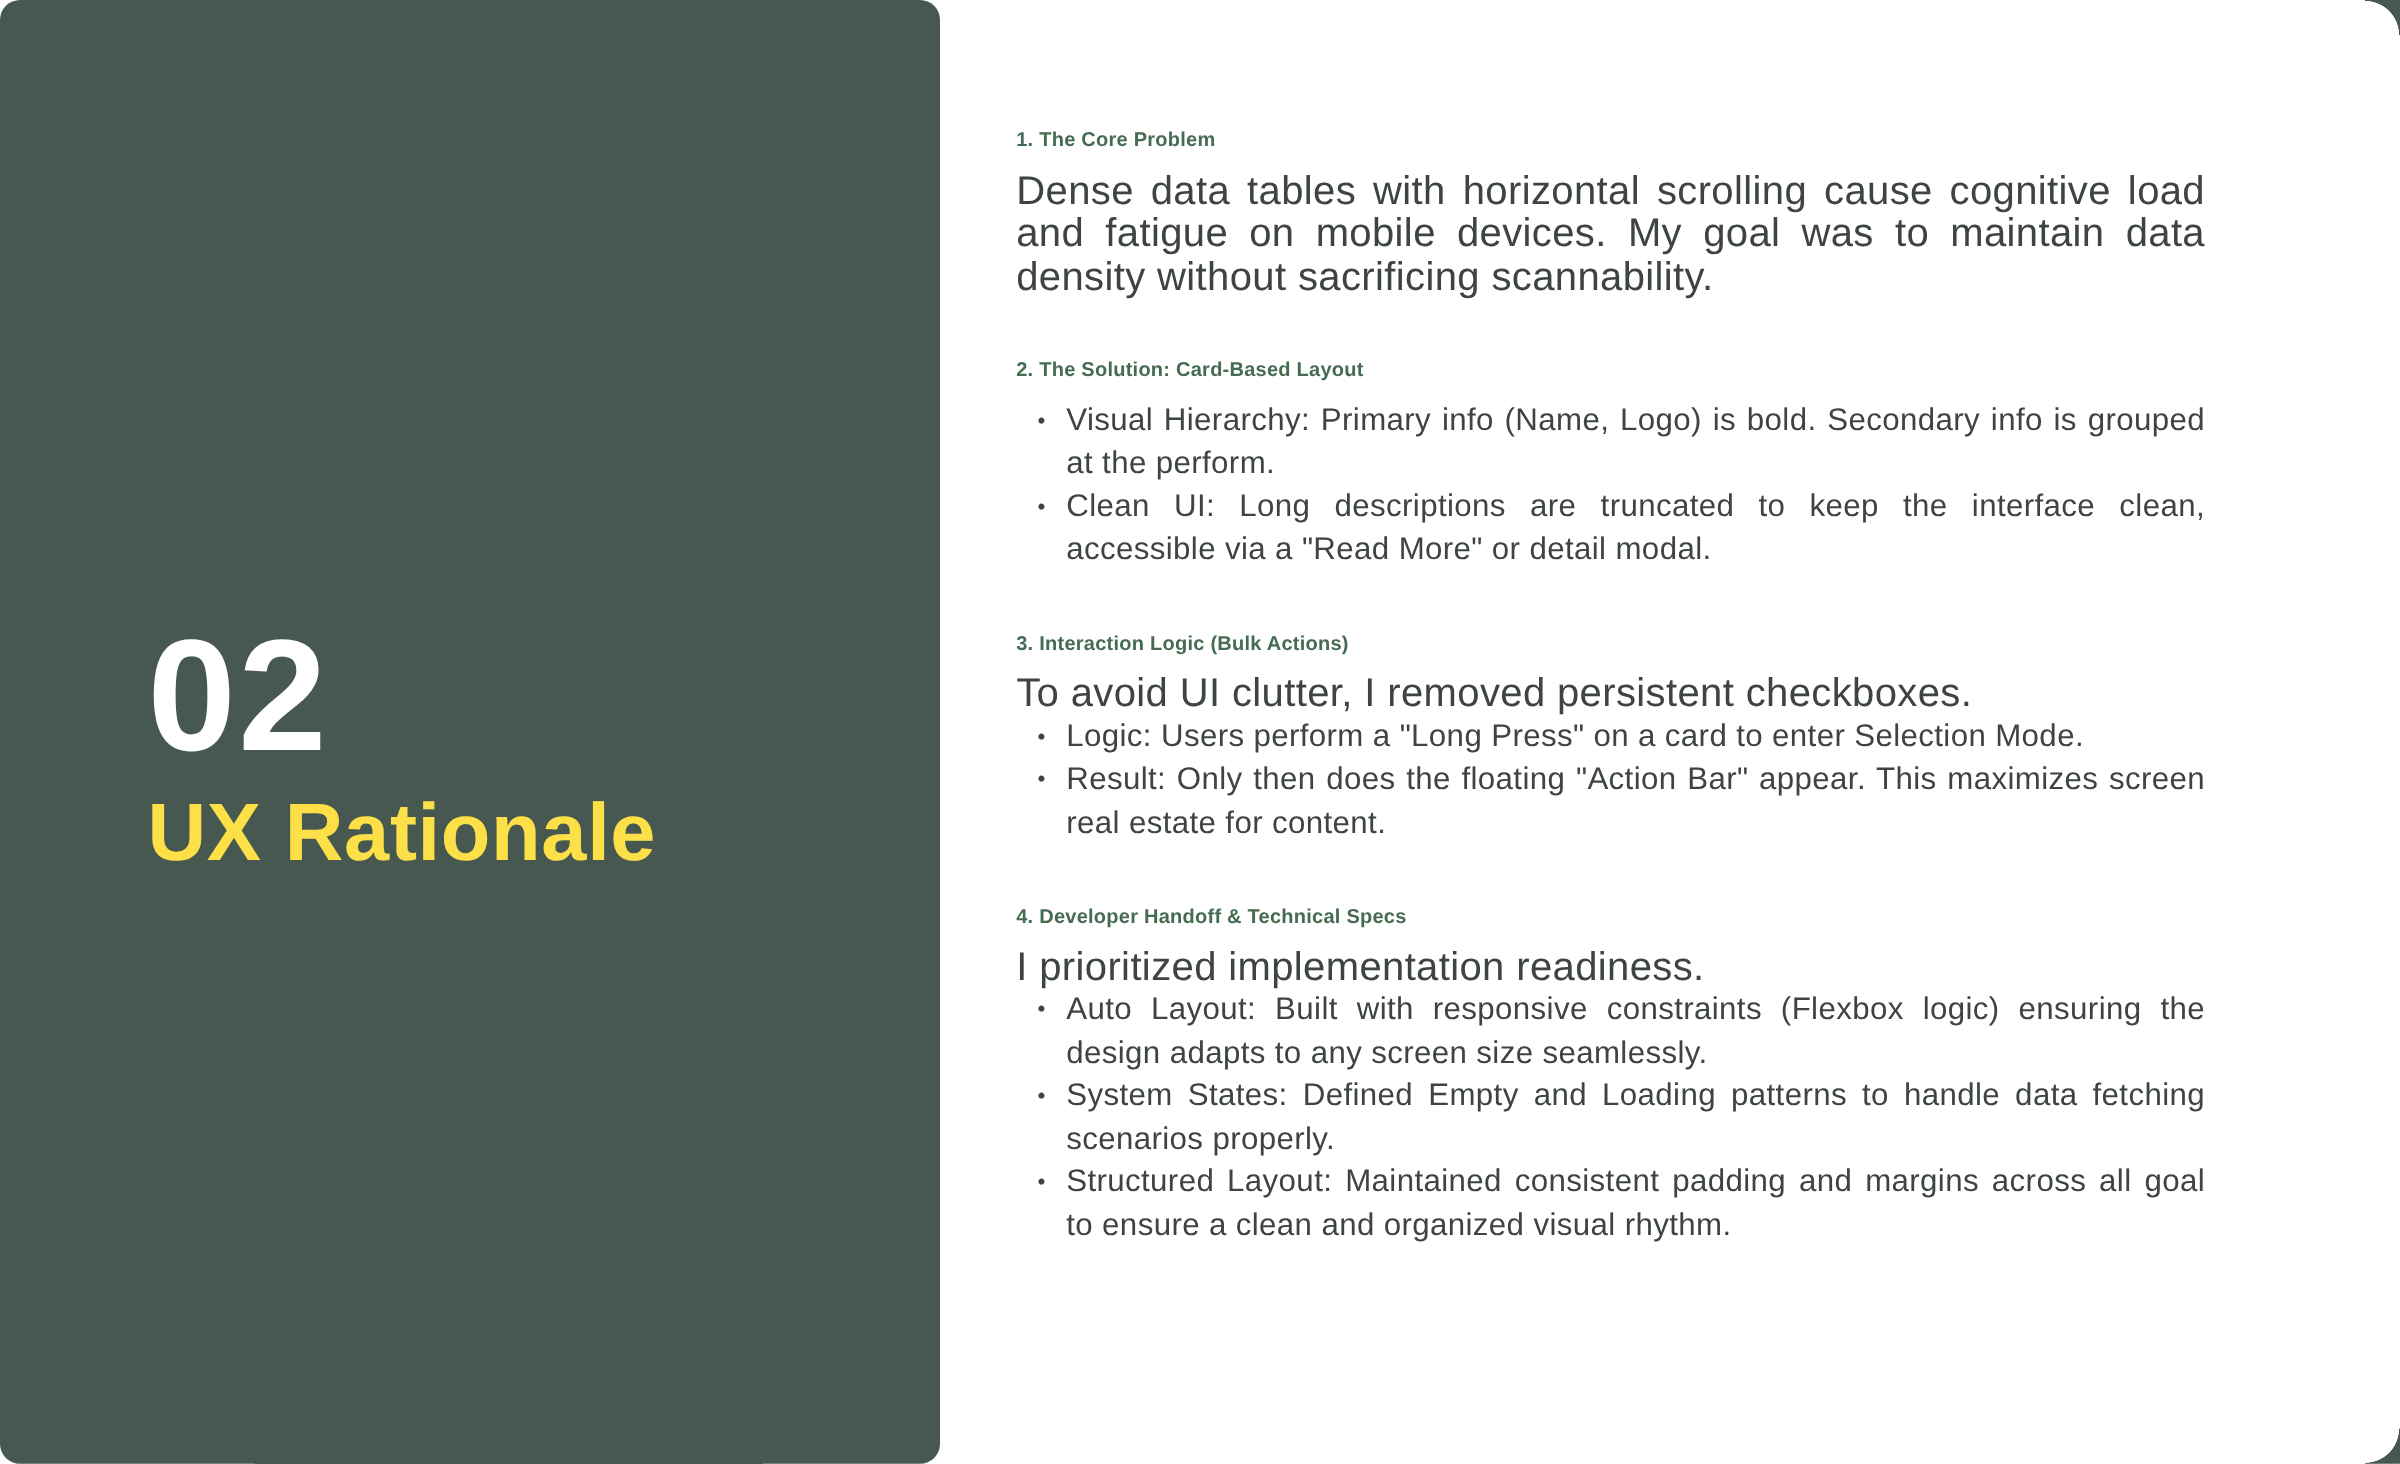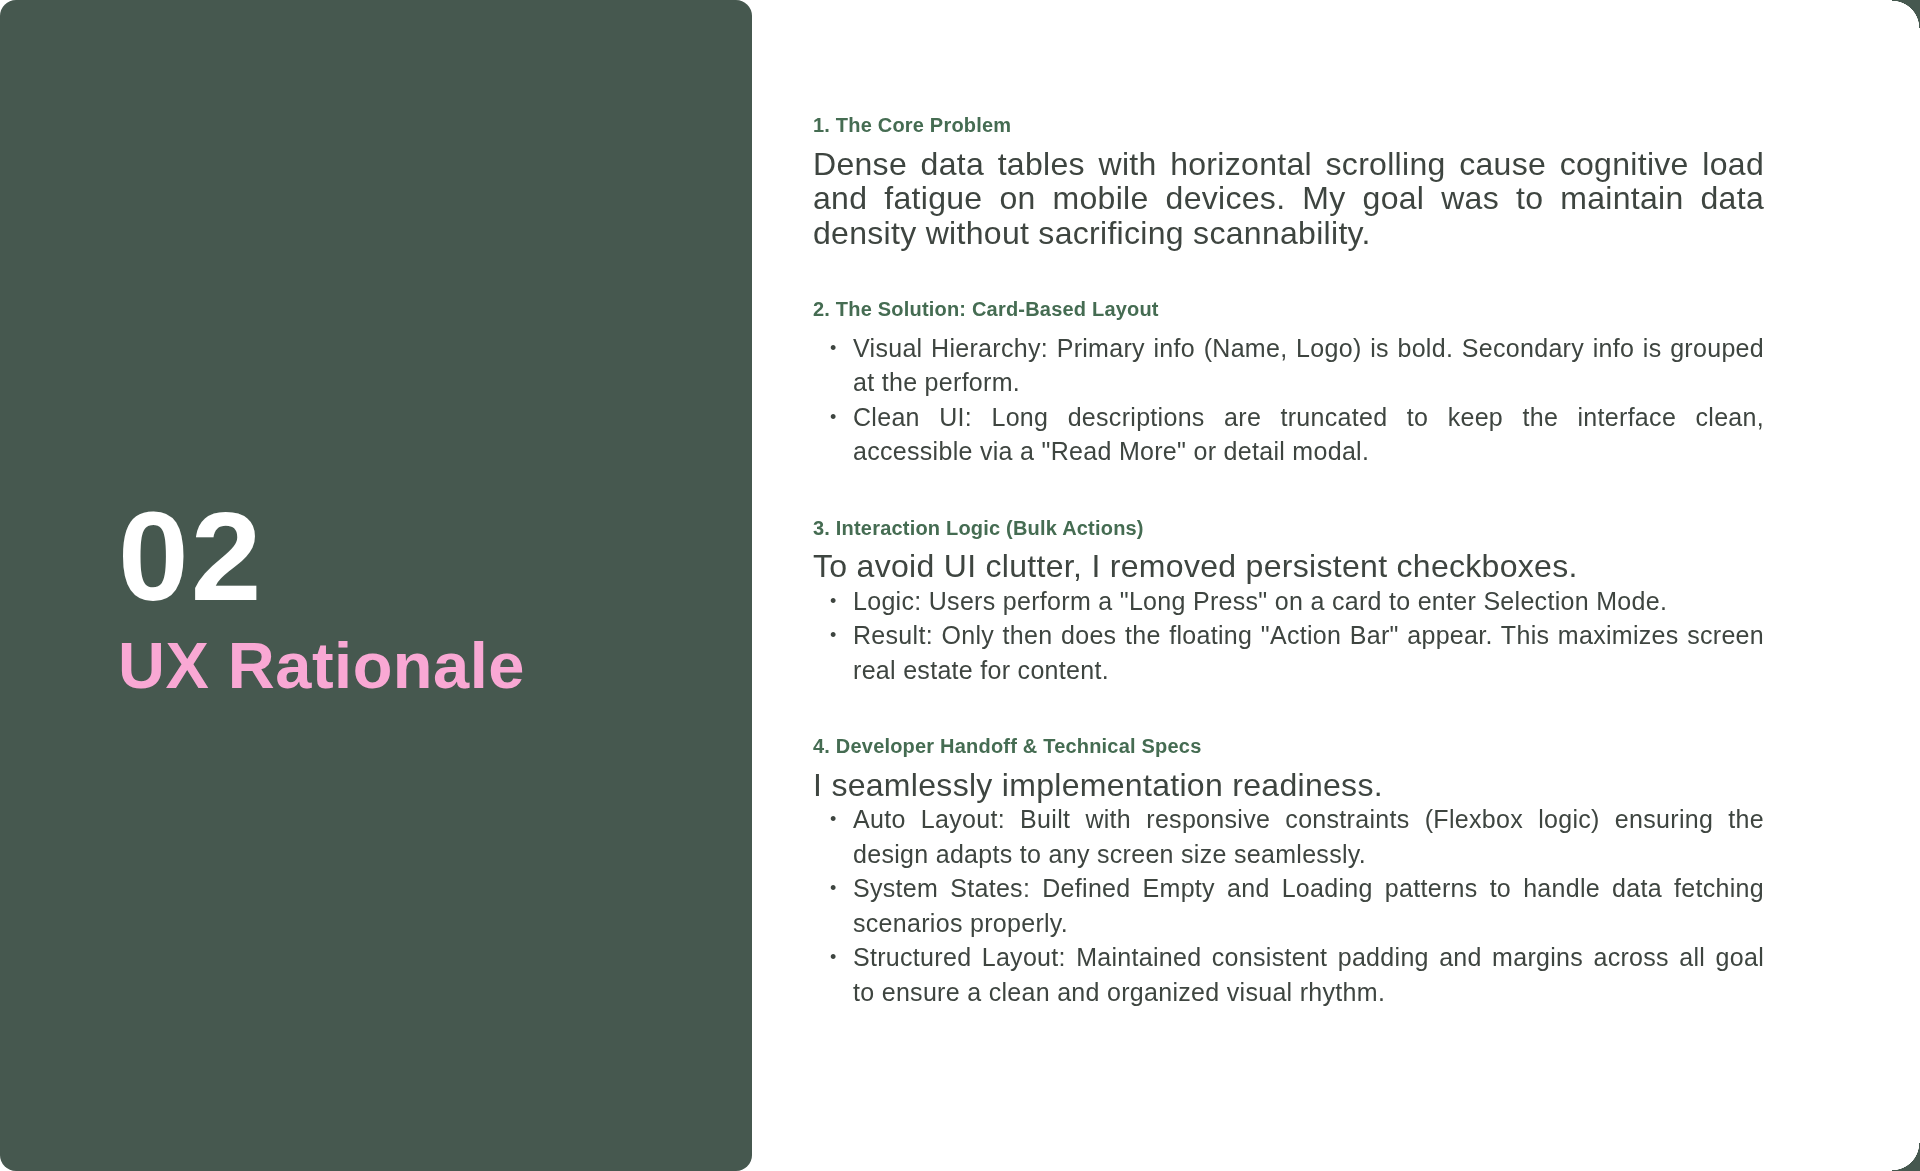--- a/index.html
+++ b/index.html
@@ -43,36 +43,36 @@
     color: #ffffff;
     letter-spacing: 2px;
   }
   .panel-title {
     position: absolute;
     left: 118px;
     top: 633px;
     font-size: 65px;
     line-height: 1;
     font-weight: 700;
-    color: #f9a8d4;
+    color: #fde047;
     letter-spacing: 0.5px;
     white-space: nowrap;
   }
   
   .content {
     position: absolute;
     left: 813px;
     top: 92px;
     width: 951px;
   }
   .section { margin: 0; }
   .section + .section { margin-top: 42px; }
   .heading {
-    margin: 16px 0 4px 0;
-    font-size: 20px;
+    margin: 4px 0 4px 0;
+    font-size: 16px;
     line-height: 34.5px;
     font-weight: 700;
     color: var(--heading-green);
     letter-spacing: 0.2px;
   }
   .body {
     margin: 0;
     font-size: 32px;
     line-height: 34.5px;
     color: var(--body-gray);
@@ -158,21 +158,21 @@
           </li>
           <li>
             <span class="marker">•</span>
             <span class="btext">Result: Only then does the floating "Action Bar" appear. This maximizes screen real estate for content.</span>
           </li>
         </ul>
   </section>
 
   <section class="section">
     <h2 class="heading">4. Developer Handoff &amp; Technical Specs</h2>
-    <p class="body">I seamlessly implementation readiness.</p>
+    <p class="body">I prioritized implementation readiness.</p>
     <ul class="bullets">
           <li>
             <span class="marker">•</span>
             <span class="btext">Auto Layout: Built with responsive constraints (Flexbox logic) ensuring the design adapts to any screen size seamlessly.</span>
           </li>
           <li>
             <span class="marker">•</span>
             <span class="btext">System States: Defined Empty and Loading patterns to handle data fetching scenarios properly.</span>
           </li>
           <li>

